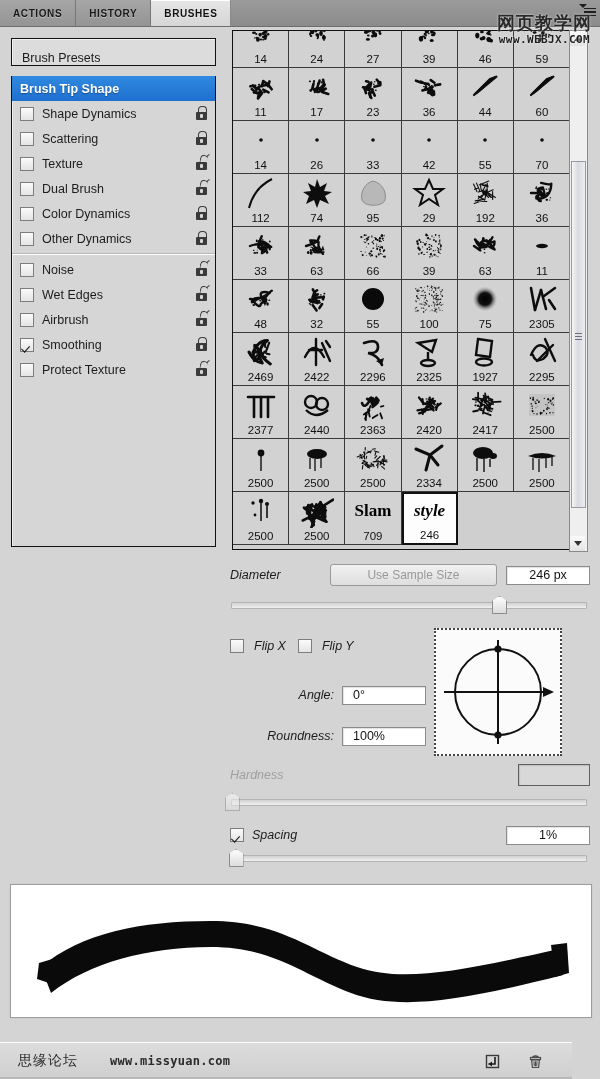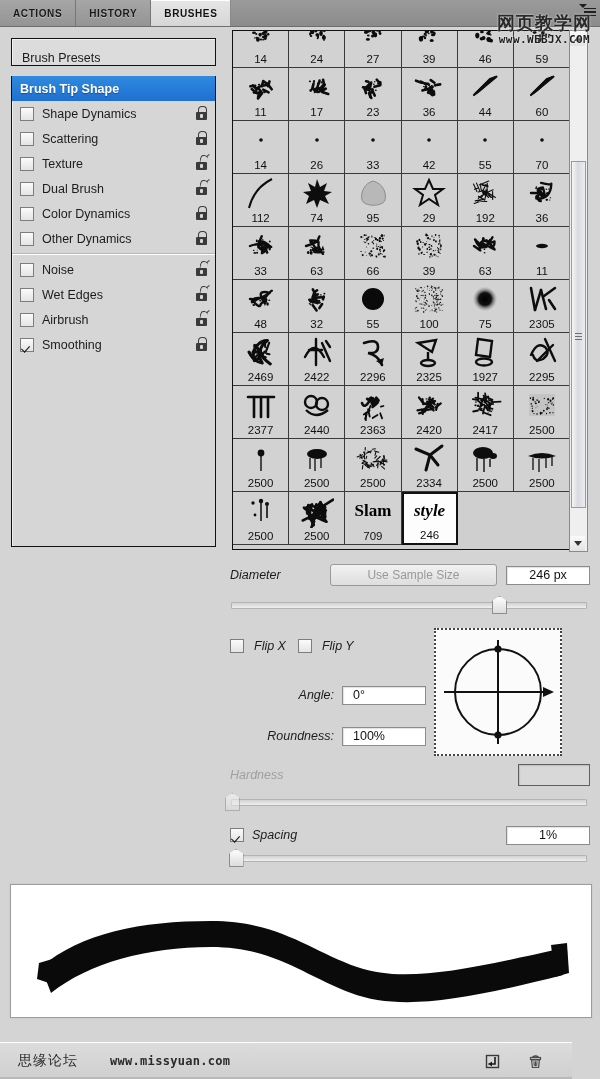--- a/index.html
+++ b/index.html
@@ -357,20 +357,28 @@
         <span class="opt-label">Airbrush</span>
         <span class="lock open">
           <span class="shackle"></span>
           <span class="body"></span>
         </span>
       </div>
       <div class="opt-row">
         <span class="cbox checked"></span>
         <span class="opt-label">Smoothing</span>
         <span class="lock">
+          <span class="shackle"></span>
+          <span class="body"></span>
+        </span>
+      </div>
+      <div class="opt-row">
+        <span class="cbox"></span>
+        <span class="opt-label">Protect Texture</span>
+        <span class="lock open">
           <span class="shackle"></span>
           <span class="body"></span>
         </span>
       </div>
     </div>
 </div>
 
 <div class="grid-frame">
   <div class="grid" id="brushGrid">
       <div class="cell">

